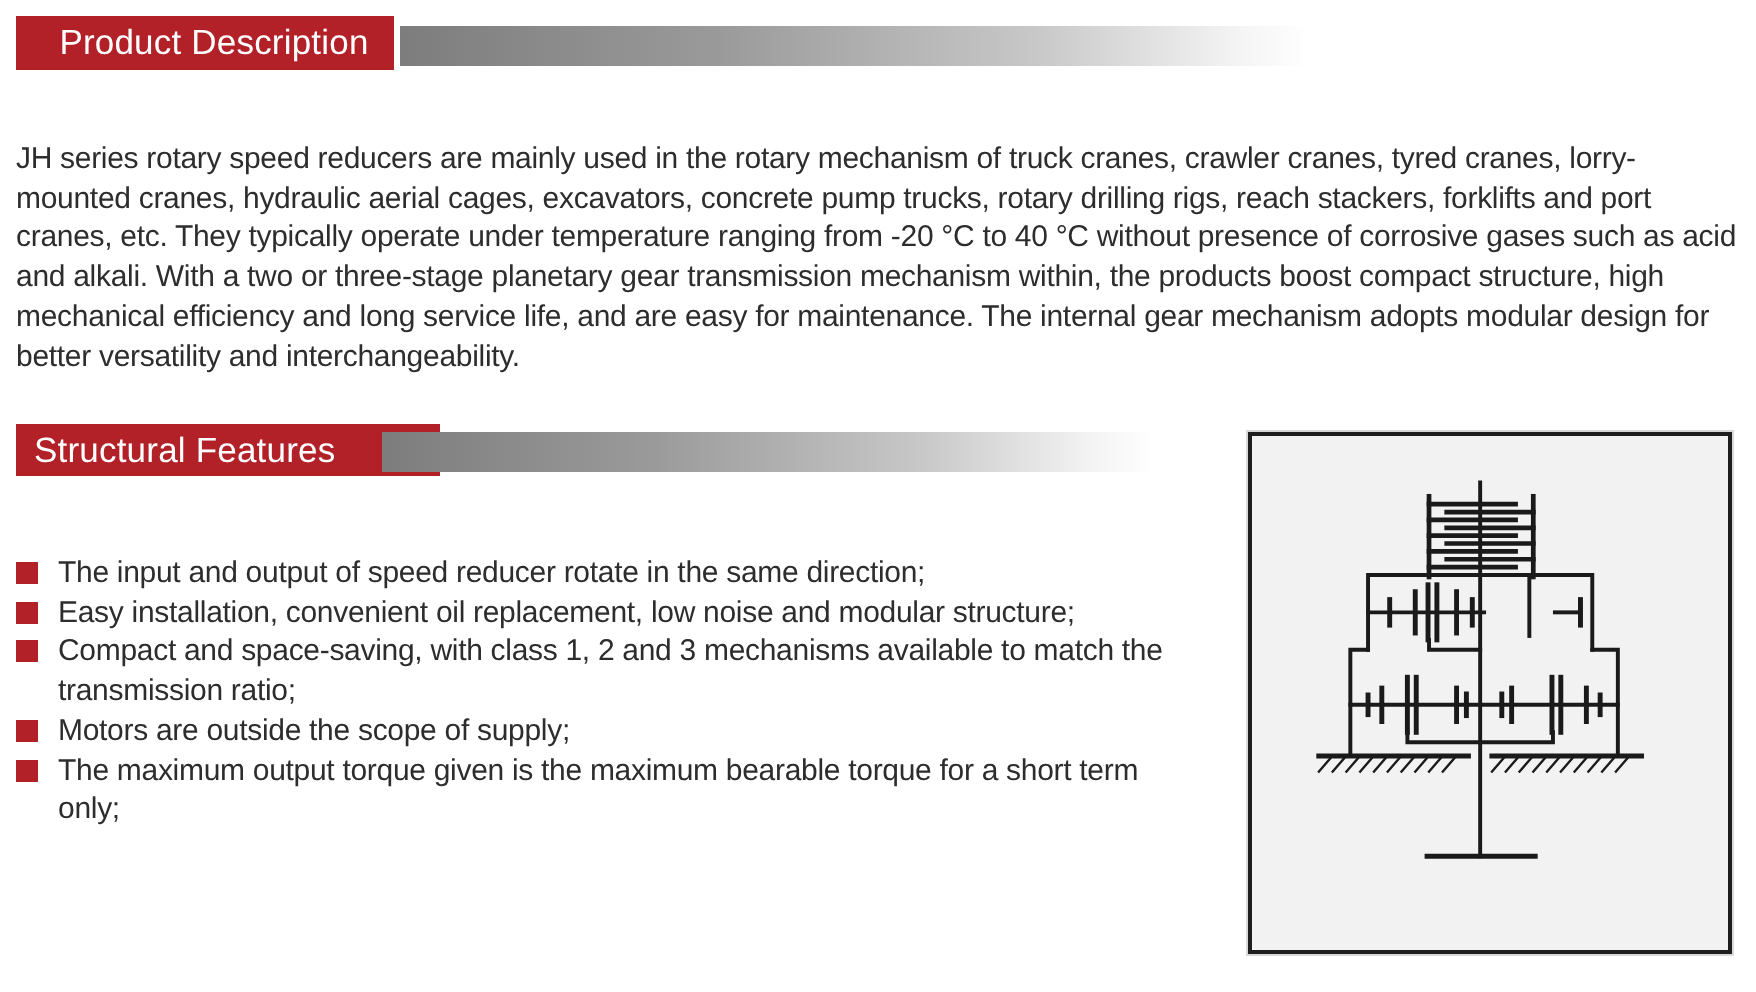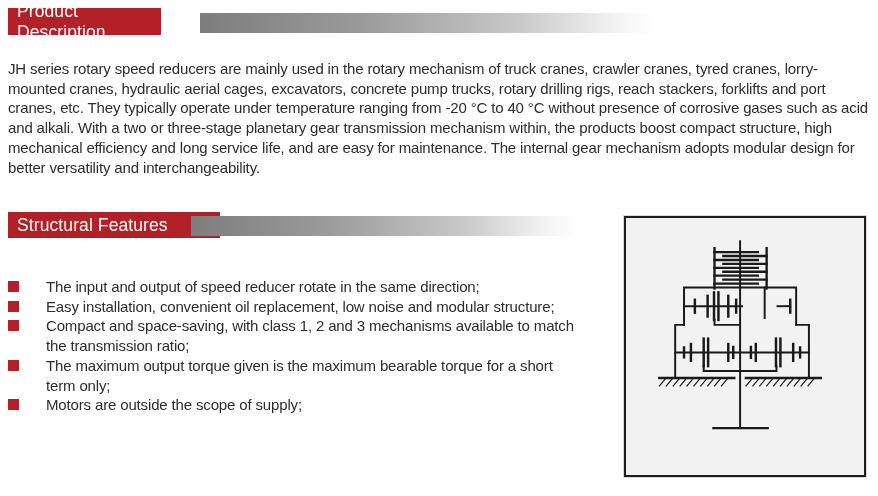--- a/index.html
+++ b/index.html
@@ -18,50 +18,50 @@
     left: 8px;
     background: #b22028;
     color: #ffffff;
     font-size: 17.5px;
     font-weight: 400;
     letter-spacing: 0.1px;
     display: flex;
     align-items: center;
     padding-left: 9px;
   }
-  #pd-title { top: 8px; width: 153px; height: 27px; }
+  #pd-title { top: 8px; width: 189px; height: 27px; justify-content: center; }
   #sf-title { top: 212px; width: 212px; height: 26px; }
   .grad-bar {
     position: absolute;
     height: 20px;
     background: linear-gradient(to right, #7d7d7d 0%, #9a9a9a 35%, #c8c8c8 70%, #f4f4f4 92%, #ffffff 100%);
   }
   #pd-grad { left: 200px; top: 13px; width: 455px; }
   #sf-grad { left: 191px; top: 216px; width: 387px; }
   #pd-body {
     position: absolute;
     left: 8px;
-    top: 59px;
+    top: 70px;
     width: 864px;
     font-size: 15px;
     line-height: 19.7px;
     letter-spacing: -0.15px;
     color: #2d2d2d;
   }
   #feature-list {
     position: absolute;
     left: 8px;
     top: 277px;
     width: 578px;
     list-style: none;
   }
   #feature-list li {
     display: flex;
     align-items: flex-start;
-    gap: 27px;
+    gap: 10px;
   }
   .bullet-sq {
     flex: 0 0 auto;
     width: 11px;
     height: 11px;
     margin-top: 4px;
     background: #b22028;
   }
   .bullet-text {
     font-size: 15px;
@@ -106,25 +106,25 @@
     <li>
       <span class="bullet-sq"></span>
       <span class="bullet-text">Easy installation, convenient oil replacement, low noise and modular structure;</span>
     </li>
     <li>
       <span class="bullet-sq"></span>
       <span class="bullet-text">Compact and space-saving, with class 1, 2 and 3 mechanisms available to match the transmission ratio;</span>
     </li>
     <li>
       <span class="bullet-sq"></span>
+      <span class="bullet-text">Motors are outside the scope of supply;</span>
+    </li>
+    <li>
+      <span class="bullet-sq"></span>
       <span class="bullet-text">The maximum output torque given is the maximum bearable torque for a short term only;</span>
-    </li>
-    <li>
-      <span class="bullet-sq"></span>
-      <span class="bullet-text">Motors are outside the scope of supply;</span>
     </li>
   </ul>
 
   <div id="diagram-panel">
     <svg viewBox="0 0 242 258">
       <g stroke="#1a1a1a" stroke-width="2" fill="none" stroke-linecap="square">
 
         <line x1="116" y1="22" x2="116" y2="212"></line>
 
         <g stroke-width="2.4">

